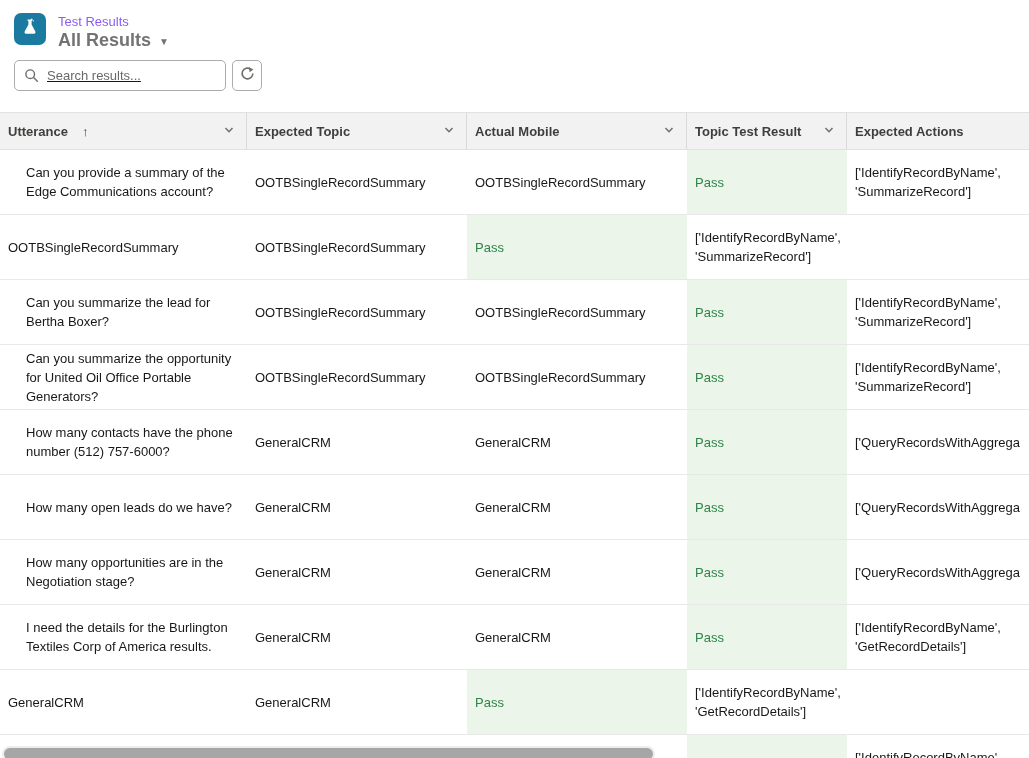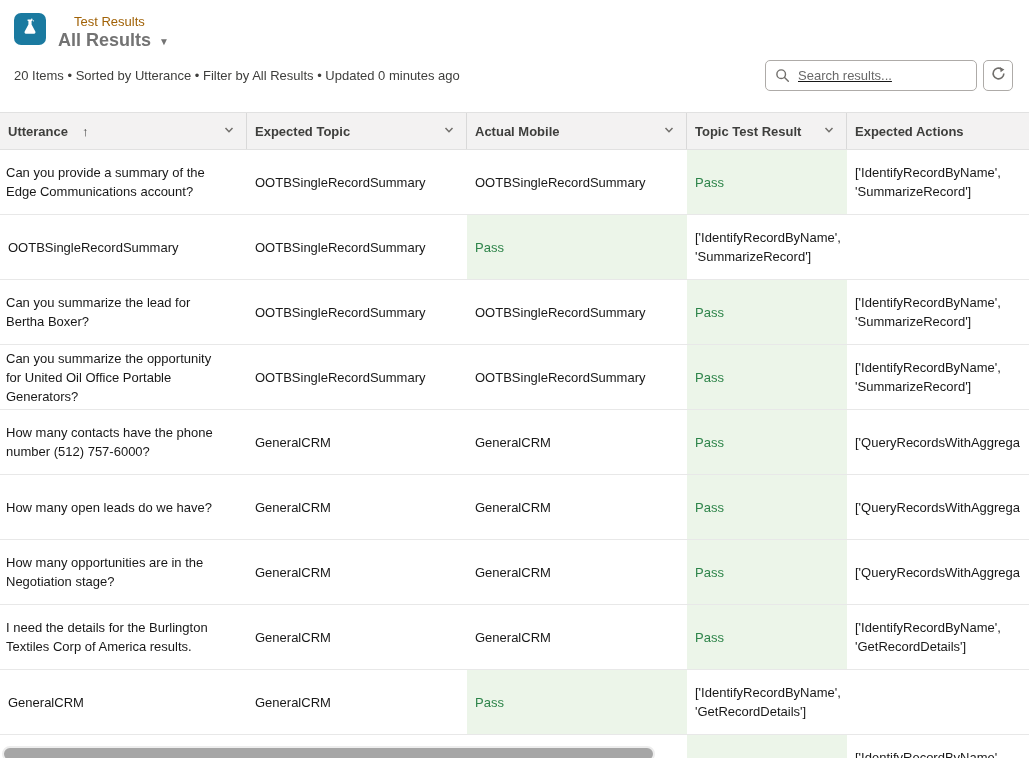--- a/index.html
+++ b/index.html
@@ -4,21 +4,21 @@
 <style>
   html,body{margin:0;padding:0;background:#fff;}
   .app{width:1029px;height:758px;position:relative;overflow:hidden;background:#fff;
        font-family:"Liberation Sans",sans-serif;color:#181818;}
 
   
   .page-header{display:flex;align-items:flex-start;padding:13px 14px 0 14px;height:42px;}
   .entity-icon{width:32px;height:32px;border-radius:7px;background:var(--brand-icon,#1a7aa0);
                display:flex;align-items:center;justify-content:center;flex:0 0 auto;}
   .titles{margin-left:12px;}
-  .app-label{font-size:13px;color:#a16207;line-height:17px;margin-left:16px;}
+  .app-label{font-size:13px;color:#8b5cf6;line-height:17px;}
   .view-selector{display:flex;align-items:center;gap:8px;font-size:18px;font-weight:700;
                  color:#737373;line-height:21px;cursor:pointer;}
   .caret{font-size:10px;line-height:10px;margin-top:3px;}
 
   
   .meta-bar{display:flex;justify-content:space-between;align-items:center;padding:0 16px 0 14px;height:40px;}
   .summary{font-size:13px;color:#3e3e3c;}
   .controls{display:flex;gap:6px;align-items:center;}
   .search-box{position:relative;}
   .search-box input{width:212px;height:31px;border:1px solid #aeaba8;border-radius:5px;
@@ -36,21 +36,21 @@
   .th{display:flex;align-items:center;justify-content:space-between;padding:0 10px 0 8px;
       border-right:1px solid #d9d9d9;font-weight:700;font-size:13px;color:#3e3e3c;cursor:pointer;}
   .th:last-child{border-right:none;}
   .label-wrap{display:flex;gap:14px;align-items:flex-end;}
   .sort-arrow{font-weight:400;}
   .chev{flex:0 0 auto;}
 
   .tr{height:65px;border-bottom:1px solid #e8e8e8;background:#fff;}
   .cell{display:flex;align-items:center;padding:0 8px;font-size:13px;line-height:19px;overflow:hidden;}
   .cell > span{white-space:pre-line;}
-  .cell.utterance{padding-left:6px;}
+  .cell.utterance{padding-left:6px;margin-left:20px;}
   .cell.result.pass{background:var(--pass-bg,#ecf5e9);color:var(--pass-text,#2e844a);}
 
   
   .hscroll{position:absolute;left:2px;bottom:-4px;width:653px;height:16px;border-radius:9px;
            background:#a6a6a6;border:2px solid #ededed;box-sizing:border-box;z-index:5;}
 </style>
 </head>
 <body>
 
 <div class="app">
@@ -68,21 +68,20 @@
     <div class="titles">
       <div class="app-label">Test Results</div>
       <div class="view-selector">
         <span>All Results</span>
         <span class="caret">▼</span>
       </div>
     </div>
   </div>
 
   <div class="meta-bar">
-    <div class="summary">20 Items • Sorted by Utterance • Filter by All Results • Updated 0 minutes ago</div>
     <div class="controls">
       <div class="search-box">
         <span class="search-icon">
           <svg width="15" height="15" viewBox="0 0 16 16">
             <circle cx="6.6" cy="6.6" r="4.6" fill="none" stroke="currentColor" stroke-width="1.5"></circle>
             <line x1="10.2" y1="10.2" x2="14.2" y2="14.2" stroke="currentColor" stroke-width="1.5" stroke-linecap="round"></line>
           </svg>
         </span>
         <input type="text" value="" placeholder="Search results..." style="">
       </div>

